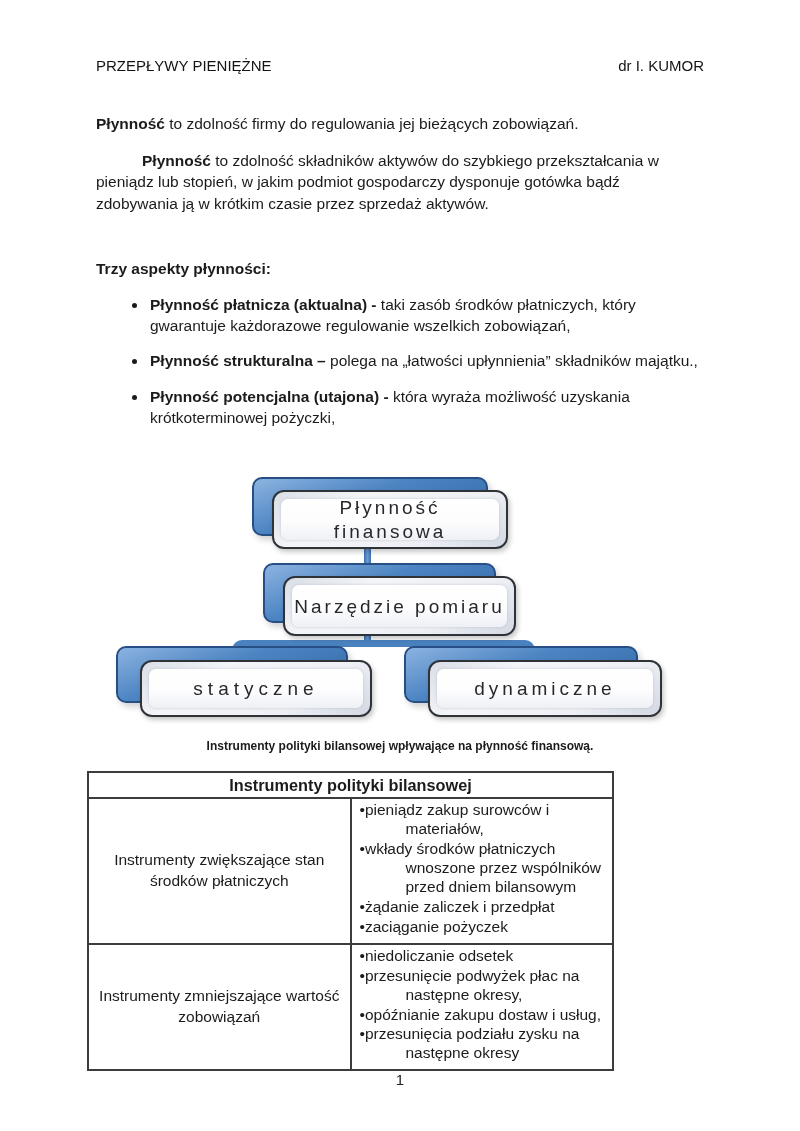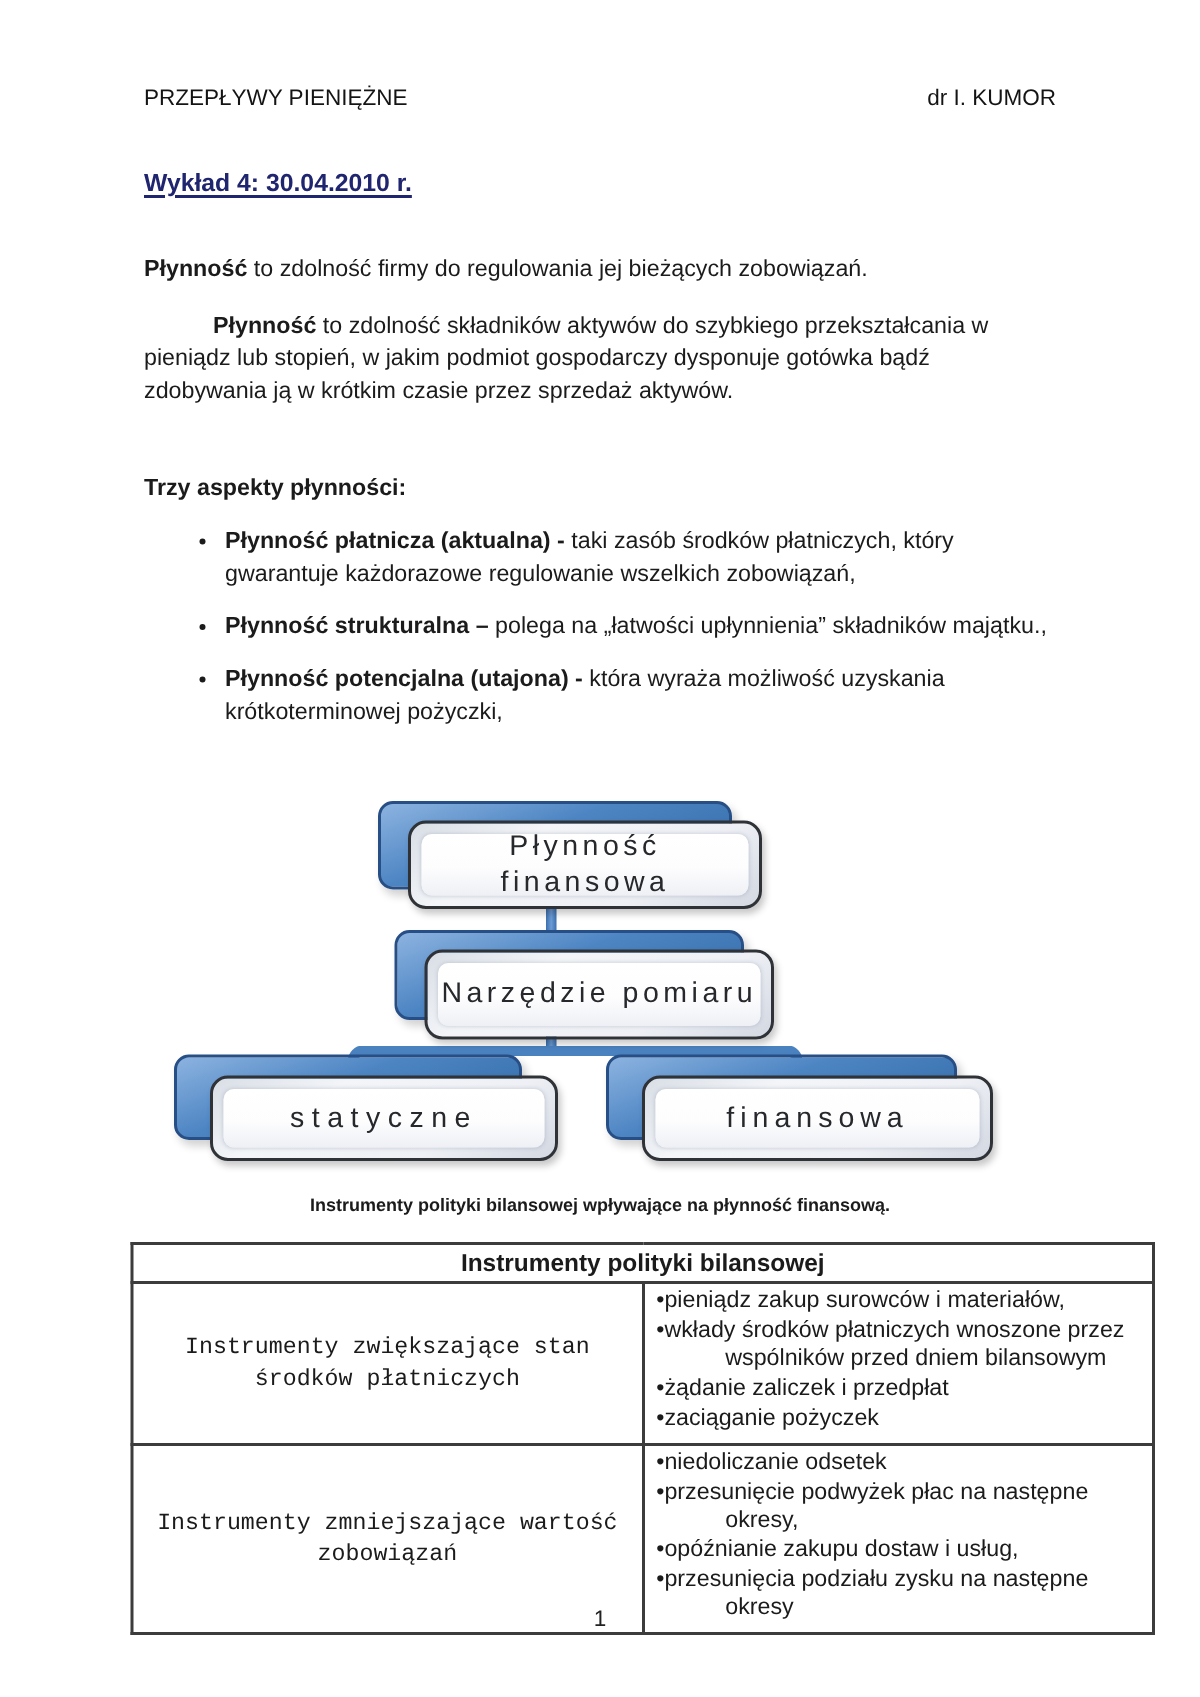--- a/index.html
+++ b/index.html
@@ -76,33 +76,33 @@
   .node { z-index:1; }
 
   
   .table-heading {
     margin:14px 0 0 0;
     text-align:center; font-weight:bold; font-size:12px;
   }
   table.instruments {
     border-collapse:collapse;
     margin:16px 0 0 -9px;
-    width:683px;
+    width:527px;
     table-layout:fixed;
   }
   table.instruments th, table.instruments td {
     border:2px solid #3c3c3c;
   }
   table.instruments th {
     font-size:16.3px; font-weight:bold; text-align:center;
     padding:1px 4px;
   }
   td.label-cell {
     width:158px; text-align:center; vertical-align:middle;
-    padding:6px 8px; line-height:1.35;font-family:Liberation Mono, monospace;
+    padding:6px 8px; line-height:1.35;
   }
   td.items-cell { padding:1px 6px 6px 8px; vertical-align:top; }
   .t-item {
     padding-left:46px; text-indent:-46px; line-height:1.22; margin-top:1px;
   }
   .t-item::before { content:"•"; }
 
   .page-number {
     position:absolute; left:0; right:0; bottom:52px;
     text-align:center; font-size:15px; color:#222;
@@ -111,21 +111,20 @@
 </head>
 <body>
 
 <div class="page">
 
   <div class="doc-header">
     <span>PRZEPŁYWY PIENIĘŻNE</span>
     <span>dr I. KUMOR</span>
   </div>
 
-  <h1 class="lecture-title">Wykład 4: 30.04.2010 r.</h1>
 
   <p class="para p1"><b>Płynność</b><span> to zdolność firmy do regulowania jej bieżących zobowiązań.</span></p>
 
   <p class="para p2"><b>Płynność</b><span> to zdolność składników aktywów do szybkiego przekształcania w pieniądz lub stopień, w jakim podmiot gospodarczy dysponuje gotówka bądź zdobywania ją w krótkim czasie przez sprzedaż aktywów.</span></p>
 
   <p class="para aspects-heading">Trzy aspekty płynności:</p>
 
   <ul class="aspects">
     <li><b>Płynność płatnicza (aktualna) - </b><span>taki zasób środków płatniczych, który gwarantuje każdorazowe regulowanie wszelkich zobowiązań,</span></li>
     <li><b>Płynność strukturalna – </b><span>polega na „łatwości upłynnienia” składników majątku.,</span></li>
@@ -155,21 +154,21 @@
     <div class="node" style="left:44px; top:188px; width:232px; height:57px;">
       <div class="n-shadow" style="transform:translate(-24px,-14px);"></div>
       <div class="n-face">
         <div class="n-inner" style="letter-spacing:5px;">statyczne</div>
       </div>
     </div>
 
     <div class="node" style="left:332px; top:188px; width:234px; height:57px;">
       <div class="n-shadow" style="transform:translate(-24px,-14px);"></div>
       <div class="n-face">
-        <div class="n-inner" style="letter-spacing:4px;">finansowa</div>
+        <div class="n-inner" style="letter-spacing:4px;">dynamiczne</div>
       </div>
     </div>
   </div>
 
   <p class="table-heading">Instrumenty polityki bilansowej wpływające na płynność finansową.</p>
 
   <table class="instruments">
     <tbody>
       <tr>
         <th colspan="2">Instrumenty polityki bilansowej</th>

